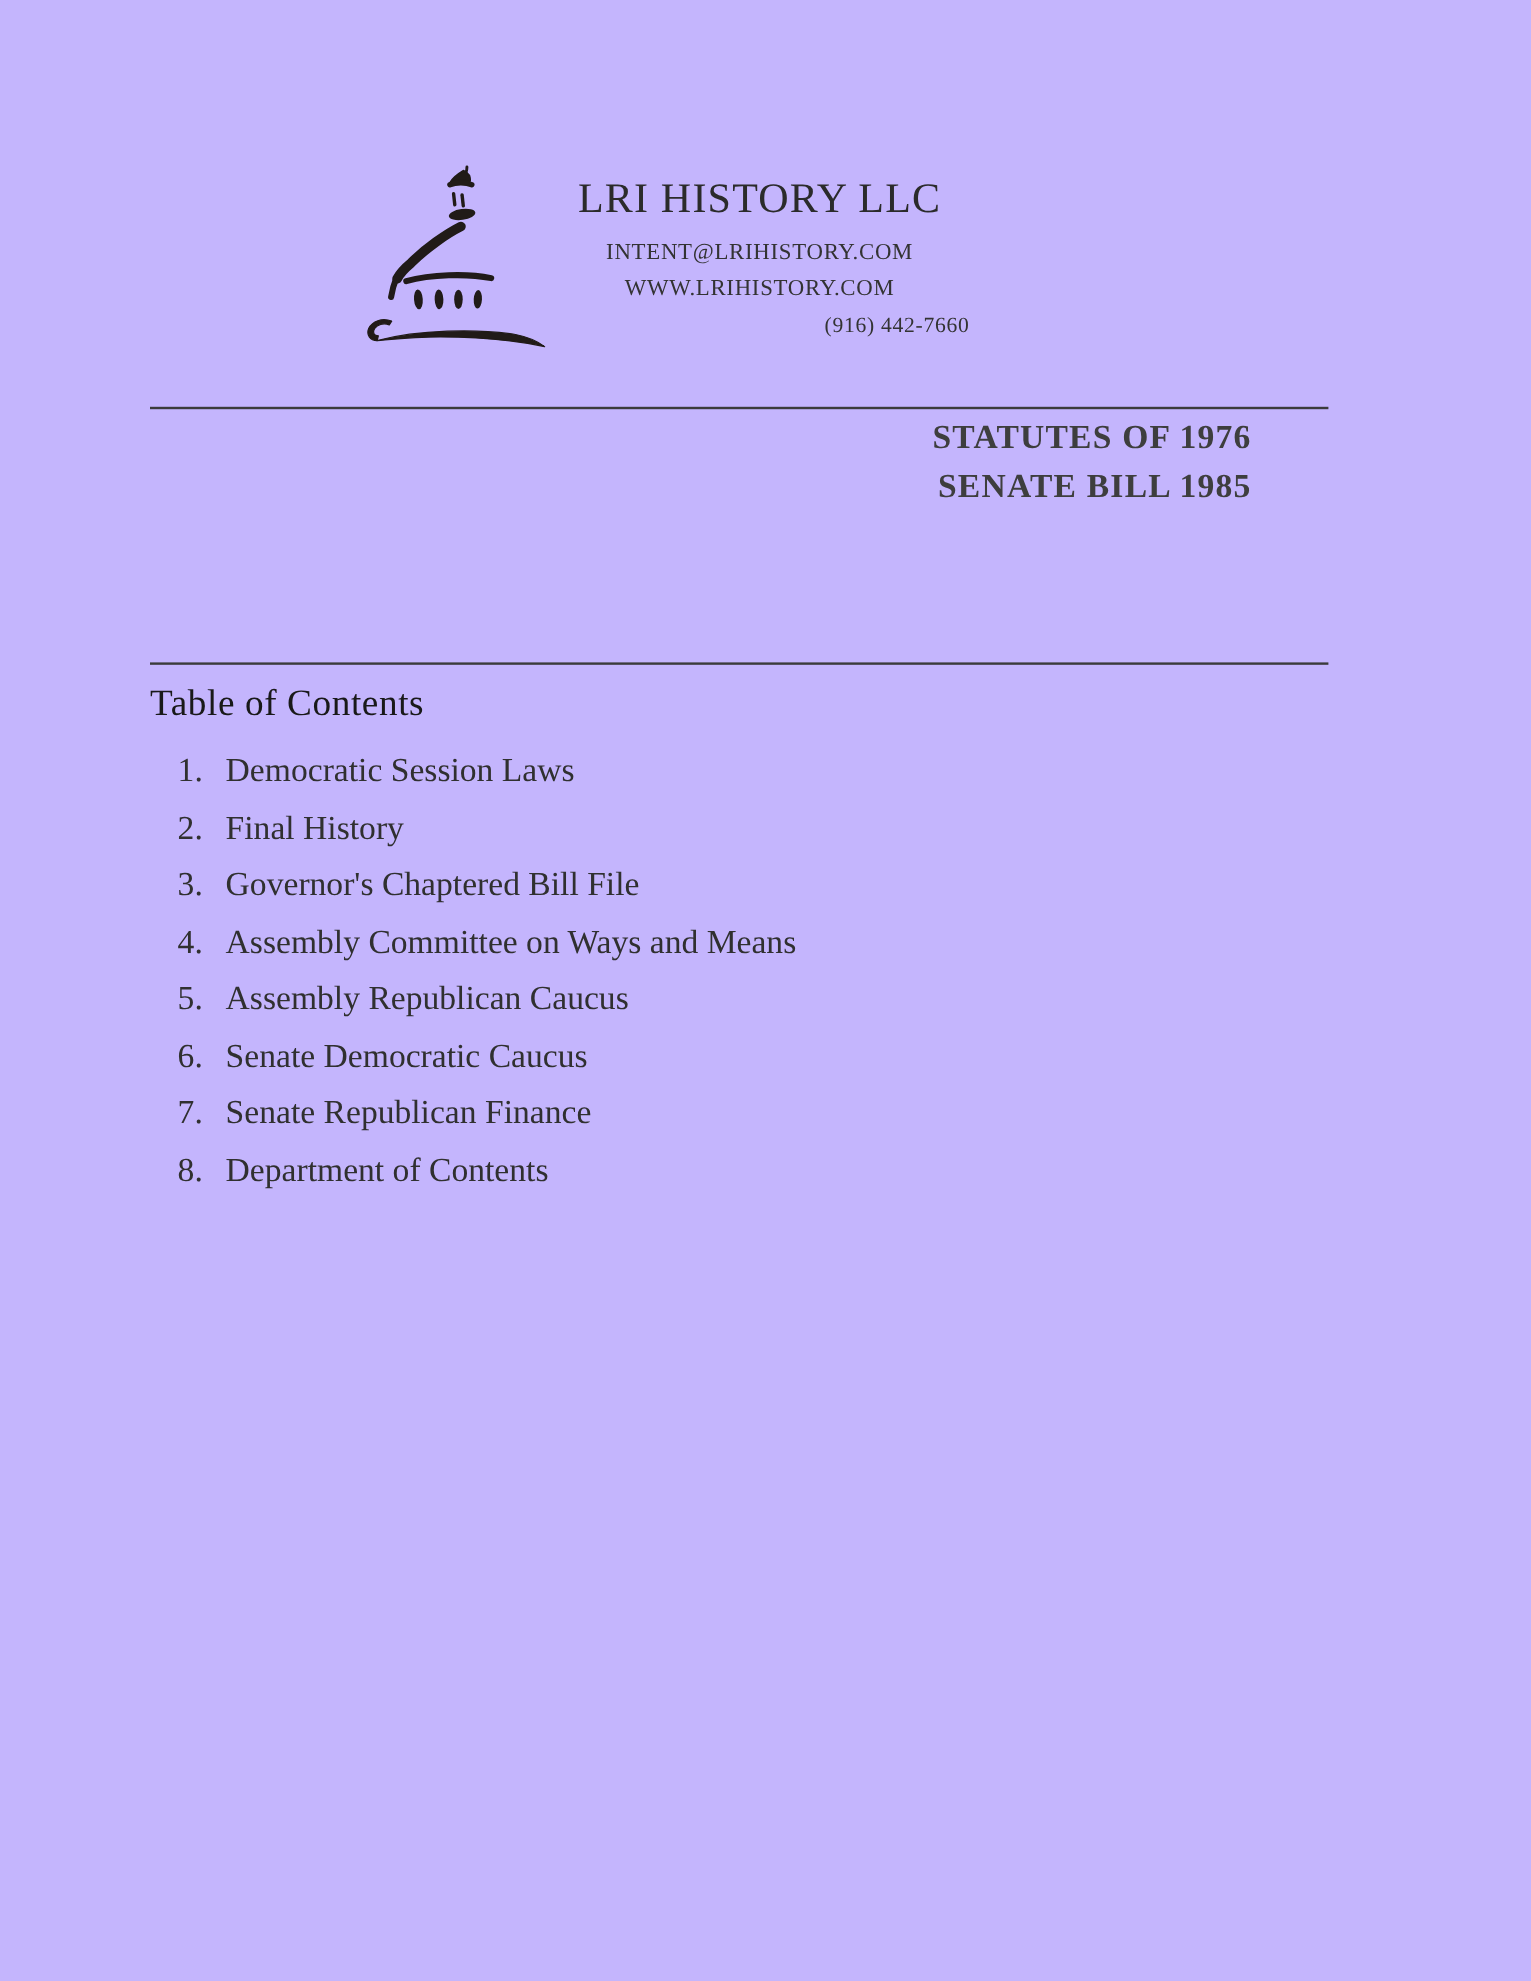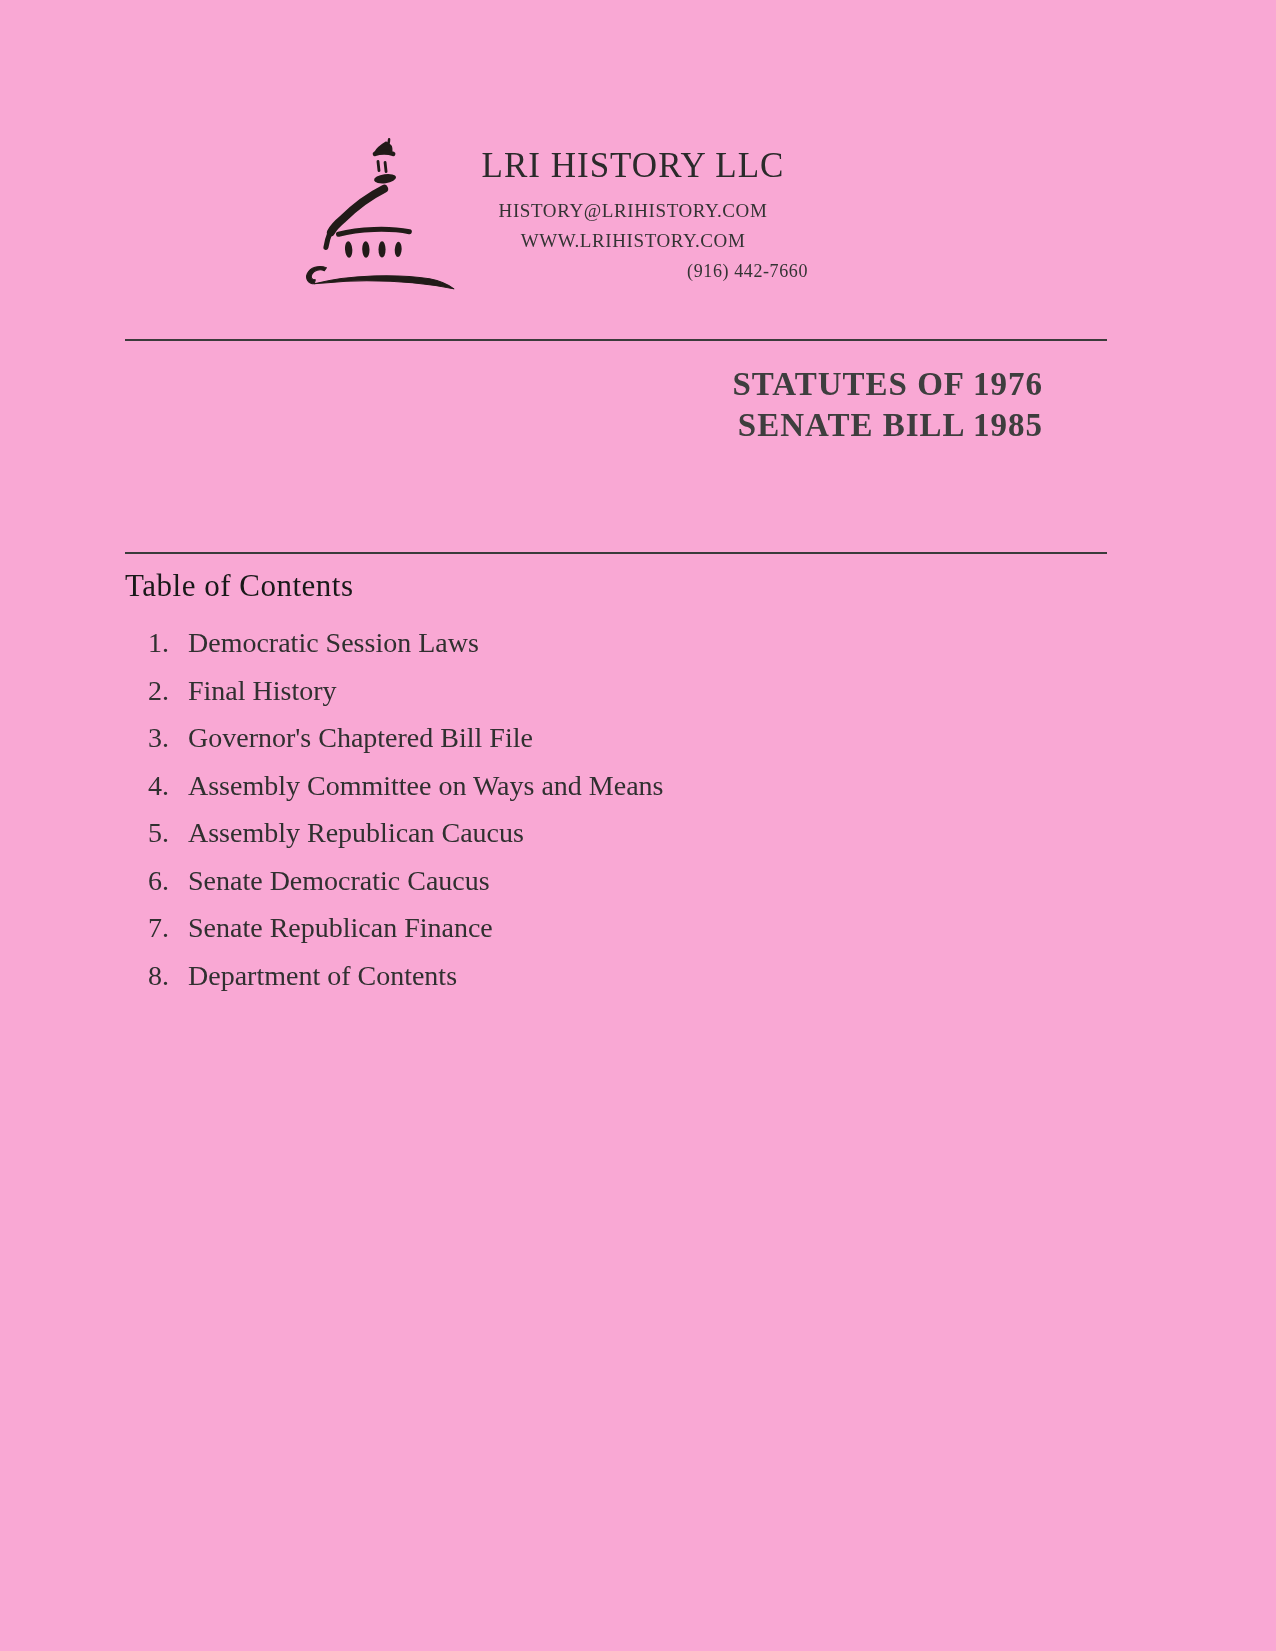--- a/index.html
+++ b/index.html
@@ -4,21 +4,21 @@
 <style>
   html, body {
     margin: 0;
     padding: 0;
     background: #ffffff;
   }
   .page {
     position: relative;
     width: 1276px;
     height: 1651px;
-    background: #f9a8d4;
+    background: #c4b5fd;
     font-family: "Liberation Serif", "DejaVu Serif", serif;
     overflow: hidden;
   }
 
   
   .logo {
     position: absolute;
     left: 288px;
     top: 118px;
     width: 182px;
@@ -59,25 +59,25 @@
     width: 982px;
     height: 2px;
     background: #3b3b3b;
   }
   .rule-top { top: 339px; }
   .rule-bottom { top: 552px; }
 
   
   .bill-ref {
     position: absolute;
-    top: 364px;
+    top: 344px;
     right: 233px;
     text-align: right;
     font-weight: bold;
-    font-size: 33px;
+    font-size: 28px;
     line-height: 41px;
     letter-spacing: 1px;
     color: #3e3e3e;
   }
   .ref-line { white-space: pre; }
 
   
   .toc-title {
     position: absolute;
     left: 125px;
@@ -137,21 +137,21 @@
       <ellipse cx="93" cy="130" rx="3.5" ry="8" stroke="none"></ellipse>
       <ellipse cx="109" cy="130" rx="3.4" ry="7.6" transform="rotate(3 109 130)" stroke="none"></ellipse>
 
       <path d="M38,148 C30,145 22,148 19,154 C17,159 20,164 26,164 L27,160 C23,160 22,157 24,154 C26,151 31,149 36,151 Z" stroke-width="1"></path>
       <path d="M26,164 C60,155 108,154 140,159 C150,161 159,165 164,169 C140,164 108,161 78,161 C56,161 38,163 26,164 Z" stroke-width="1"></path>
     </g>
   </svg>
 
   <div class="header-text">
     <div class="company-name">LRI HISTORY LLC</div>
-    <div class="contact-line">HISTORY@LRIHISTORY.COM</div>
+    <div class="contact-line">INTENT@LRIHISTORY.COM</div>
     <div class="contact-line">WWW.LRIHISTORY.COM</div>
     <div class="contact-line phone">(916) 442-7660</div>
   </div>
 
   <div class="rule rule-top"></div>
 
   <div class="bill-ref">
     <div class="ref-line">STATUTES OF 1976</div>
     <div class="ref-line">SENATE BILL 1985</div>
   </div>

